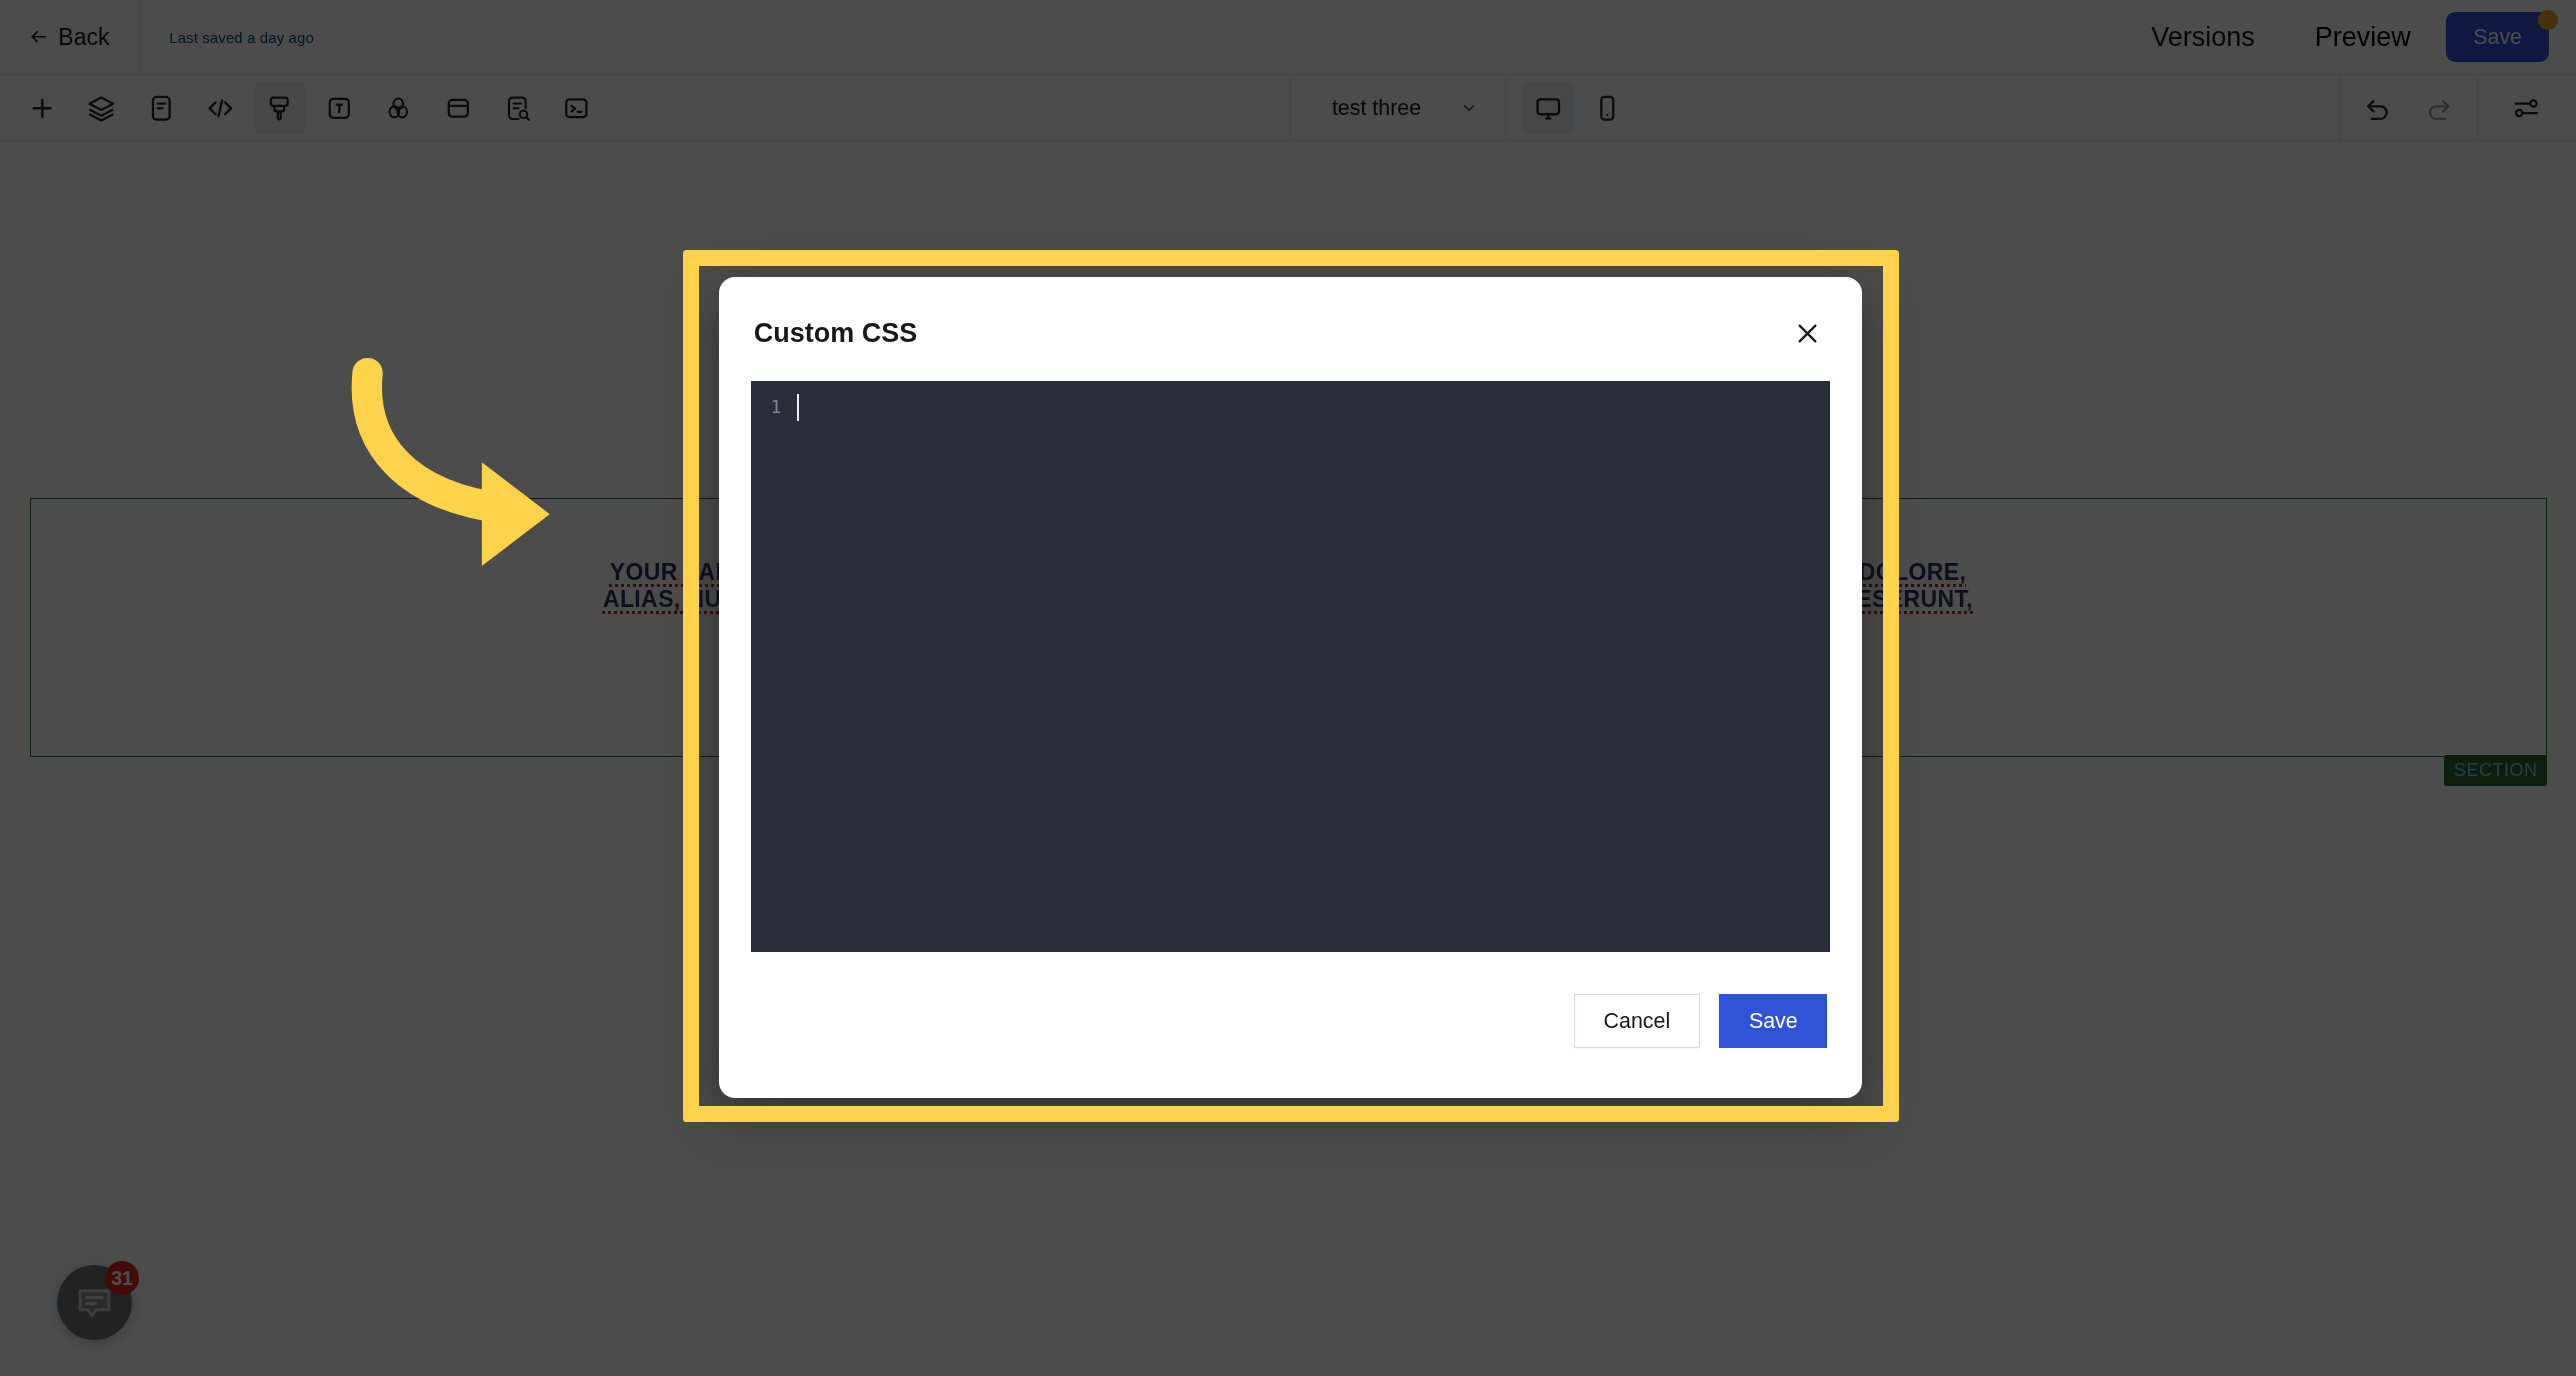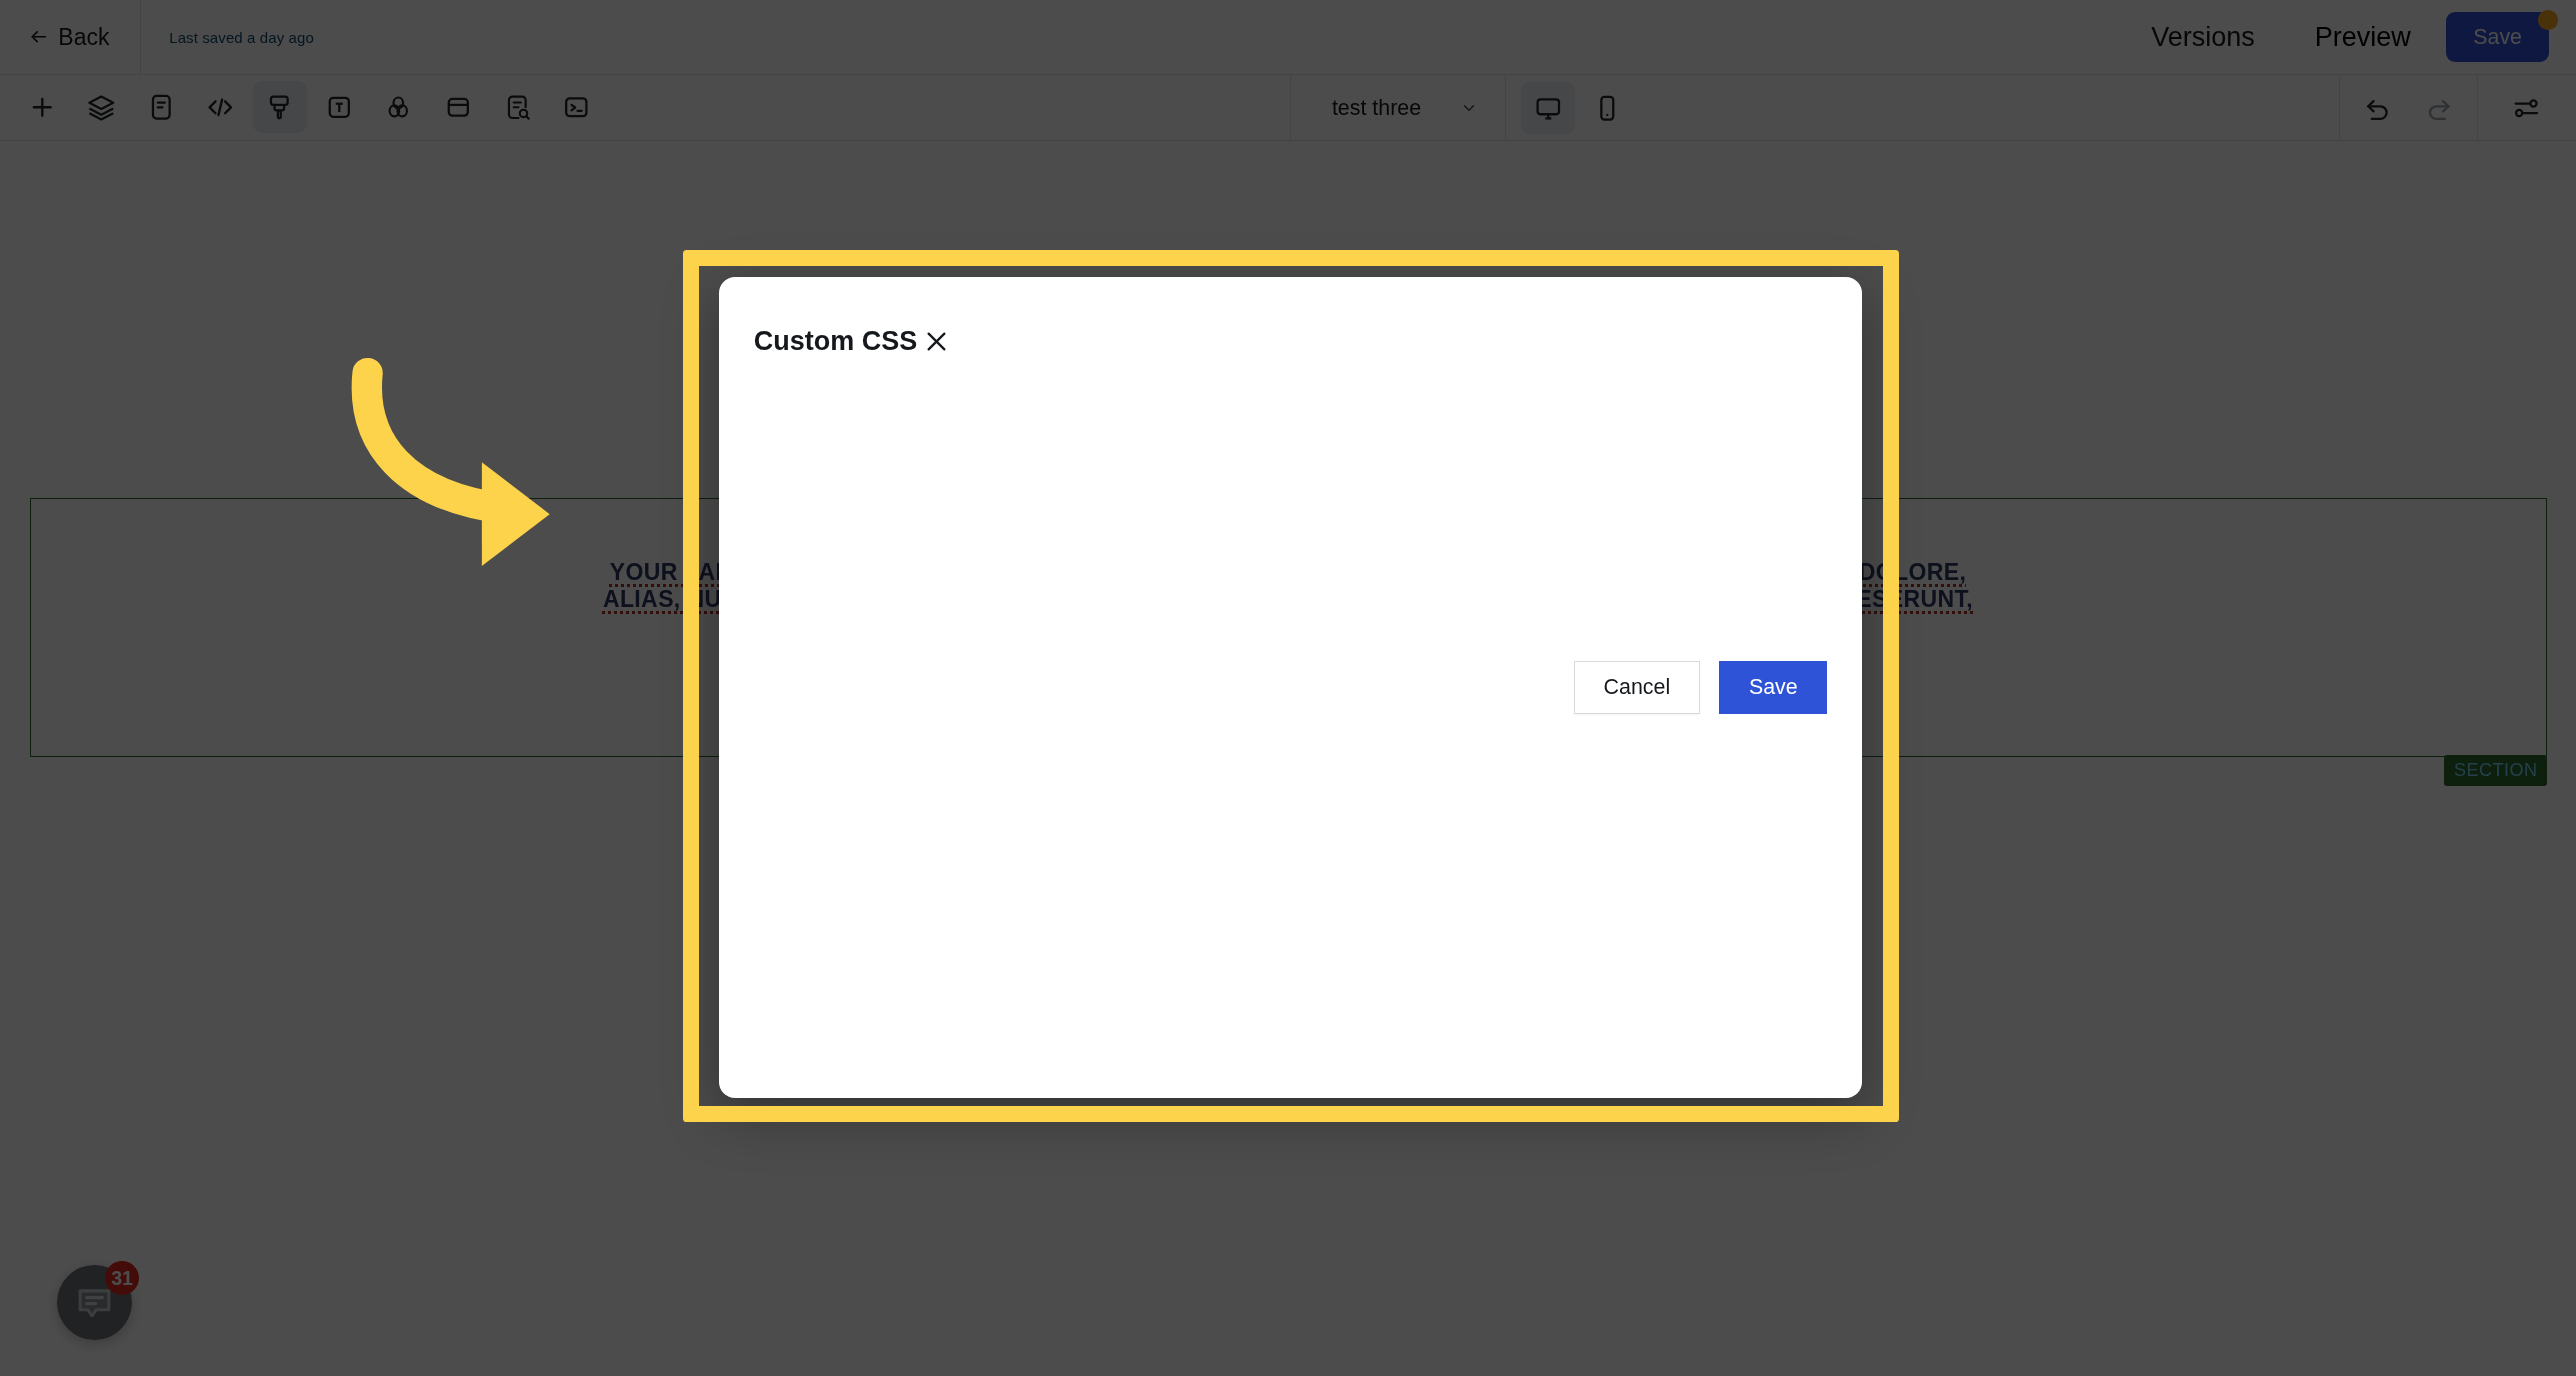--- a/index.html
+++ b/index.html
@@ -52,21 +52,21 @@
   .save-dot {
     position: absolute; top: -1.8px; right: 18px;
     width: 19.6px; height: 19.6px; border-radius: 50%;
     background: #f5a623;
   }
 
   
   .toolbar {
     position: absolute; top: 75px; left: 0; right: 0; height: 66px;
     background: #ffffff; border-bottom: 0.9px solid #e3e5e8;
-    display: flex; align-items: flex-end;
+    display: flex; align-items: flex-start;
   }
   .tool-group { display: flex; align-items: center; height: 66px; }
   .tool-btn {
     width: 54px; height: 52px; margin: 0 2.7px;
     display: flex; align-items: center; justify-content: center;
     border-radius: 9px; cursor: pointer; background: transparent;
     border: none; padding: 0;
   }
   .tool-btn.active { background: #eceef1; }
   .tool-btn svg { width: 28.6px; height: 28.6px; display: block; }
@@ -179,22 +179,22 @@
   
   .modal-layer {
     position: absolute; inset: 0; z-index: 50;
     display: flex; align-items: center; justify-content: center;
   }
   .modal {
     position: absolute;
     left: 719px; top: 277px; width: 1143px; height: 821px;
     background: #ffffff; border-radius: 16px;
     box-shadow: 0 16px 54px rgba(0,0,0,.35);
-    display: flex; flex-direction: row;
-    padding: 16px 32px;
+    display: flex; flex-direction: column;
+    padding: 8px 32px;
   }
   .modal-head {
     height: 96px; display: flex; align-items: center;
     justify-content: space-between; padding: 0 2.7px;
   }
   .modal-title { font-size: 27px; font-weight: 700; color: #15181d; }
   .modal-close {
     width: 39px; height: 39px; cursor: pointer;
     display: flex; align-items: center; justify-content: center;
     background: none; border: none; padding: 0;

